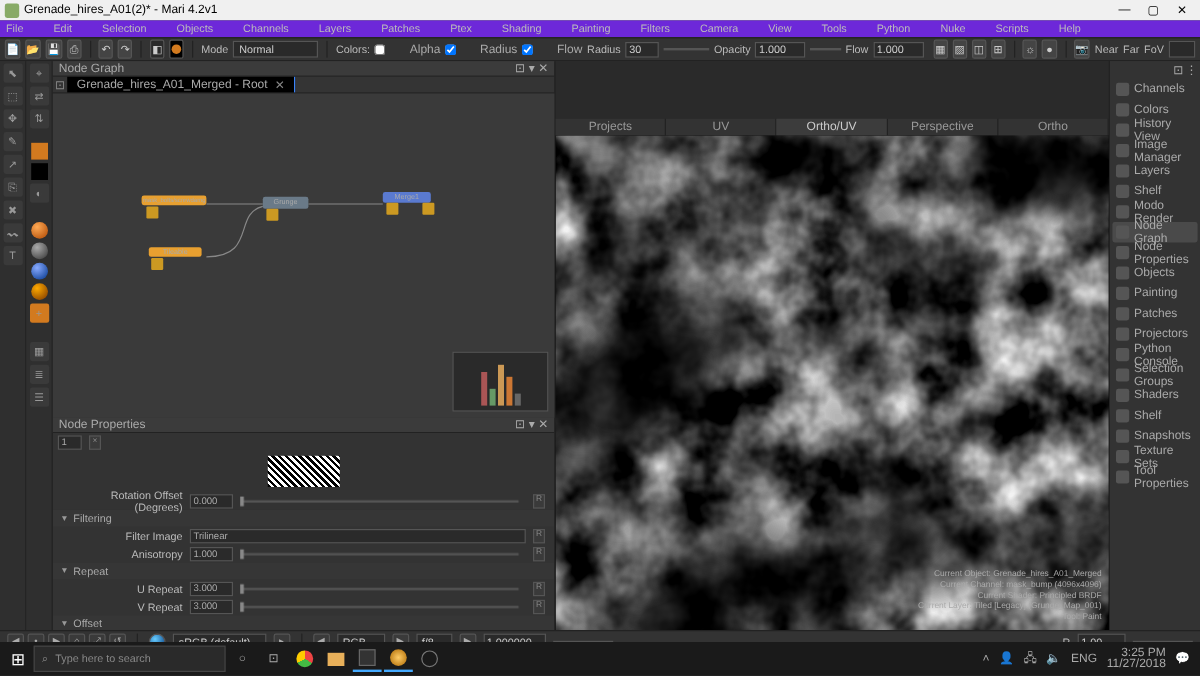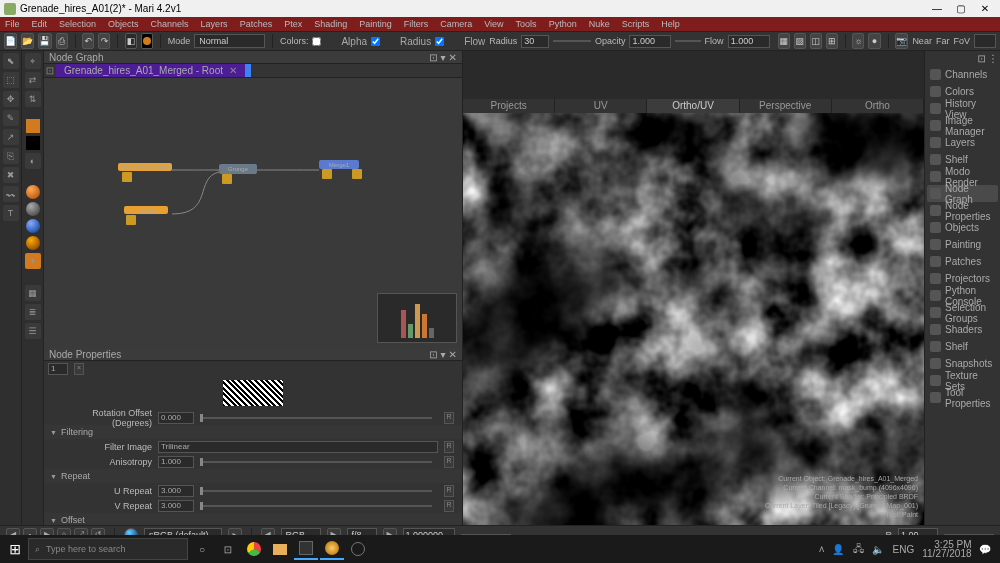--- a/index.html
+++ b/index.html
@@ -2,21 +2,21 @@
 <html><head>
 <meta charset="utf-8">
 <style>
 * { margin: 0; padding: 0; box-sizing: border-box; font-family: "Segoe UI", Arial, sans-serif; font-size: 10px; color: #aaa; user-select: none; }
 body { width: 1000px; height: 563px; background: #333; overflow: hidden; position: relative; }
 .titlebar { height: 17px; background: #f0f0f0; display: flex; align-items: center; padding: 0 4px; color: #000; }
 .titlebar .icon { width: 12px; height: 12px; background: #8a6; margin-right: 4px; border-radius: 2px; }
 .titlebar .title { flex: 1; color: #000; font-size: 10px; }
 .winbtns { display: flex; gap: 14px; margin-right: 6px; }
 .winbtn { width: 10px; text-align: center; color: #000; cursor: pointer; }
-.menubar { height: 14px; background: #7f1d1d; display: flex; align-items: center; padding: 0 5px; gap: 12px; }
+.menubar { height: 14px; background: #6d28d9; display: flex; align-items: center; padding: 0 5px; gap: 25px; }
 .menubar span { color: #bbb; font-size: 9px; cursor: pointer; }
 .toolbar { height: 20px; background: #333; border-top: 1px solid #222; border-bottom: 1px solid #222; display: flex; align-items: center; padding: 0 4px; gap: 4px; }
 .tbtn { width: 18px; height: 16px; background: #444; border: 1px solid #555; border-radius: 2px; display: flex; align-items: center; justify-content: center; font-size: 9px; color: #ccc; cursor: pointer; }
 .tbtn.dark { background: #2a2a2a; }
 .tbtn.orange { background: #000; }
 .tbtn.orange::after { content:""; width:8px;height:8px;border-radius:50%;background:#d27a1f; }
 .divider { width: 1px; height: 14px; background: #222; margin: 0 3px; }
 .label { color: #bbb; font-size: 9px; }
 .select { background: #2a2a2a; border: 1px solid #555; padding: 1px 16px 1px 4px; font-size: 9px; height: 14px; position: relative; color: #ccc; }
 .chk { display: flex; align-items: center; gap: 20px; }
@@ -33,21 +33,21 @@
 .swatch { width:14px; height:14px; background:#d27a1f; }
 .swatch.blk { background:#000; }
 .sphere { width:14px;height:14px;border-radius:50%;background:radial-gradient(circle at 35% 30%, #fa5, #a40);}
 .sphere.gr { background:radial-gradient(circle at 35% 30%, #aaa, #333);}
 .sphere.bl { background:radial-gradient(circle at 35% 30%, #8af, #038);}
 
 .center { flex: 1; display: flex; flex-direction: column; }
 .panel-head { height: 13px; background: #3b3b3b; display: flex; align-items: center; padding: 0 5px; font-size: 9px; color: #ccc; border-bottom: 1px solid #222; justify-content: space-between; }
 .panel-head .icons { display: flex; gap: 3px; font-size: 9px; color: #999; }
 .tabstrip { height: 14px; background: #343434; display: flex; align-items: center; border-bottom: 1px solid #222; }
-.tab { padding: 1px 8px; font-size: 9px; color: #bbb; background: #4c1d95; border-right: 6px solid #3b82f6; height: 13px; display: flex; align-items: center; }
+.tab { padding: 1px 8px; font-size: 9px; color: #bbb; background: #000000; border-right: 1px solid #3b82f6; height: 13px; display: flex; align-items: center; }
 .tab .close { margin-left: 6px; color: #888; cursor: pointer; }
 
 .nodegraph { flex: 0 0 270px; background: #3a3a3a; position: relative; overflow: hidden; }
 .node { position: absolute; border-radius: 2px; font-size: 7px; padding: 1px; text-align: center; color: #000; }
 .node.port { position: absolute; width: 10px; height: 10px; background: #cc9922; border-radius: 1px; }
 .navigator { position: absolute; right: 5px; bottom: 5px; width: 80px; height: 50px; background: #2a2a2a; border: 1px solid #555; display:flex;align-items:flex-end;justify-content:center;gap:2px;padding:4px; }
 .navigator div { width:5px; background:#666; }
 
 .props { flex: 1; background: #333; overflow: auto; }
 .propimg { width: 60px; height: 26px; background: repeating-linear-gradient(45deg,#000,#000 2px,#fff 2px,#fff 4px); margin: 4px auto; }

